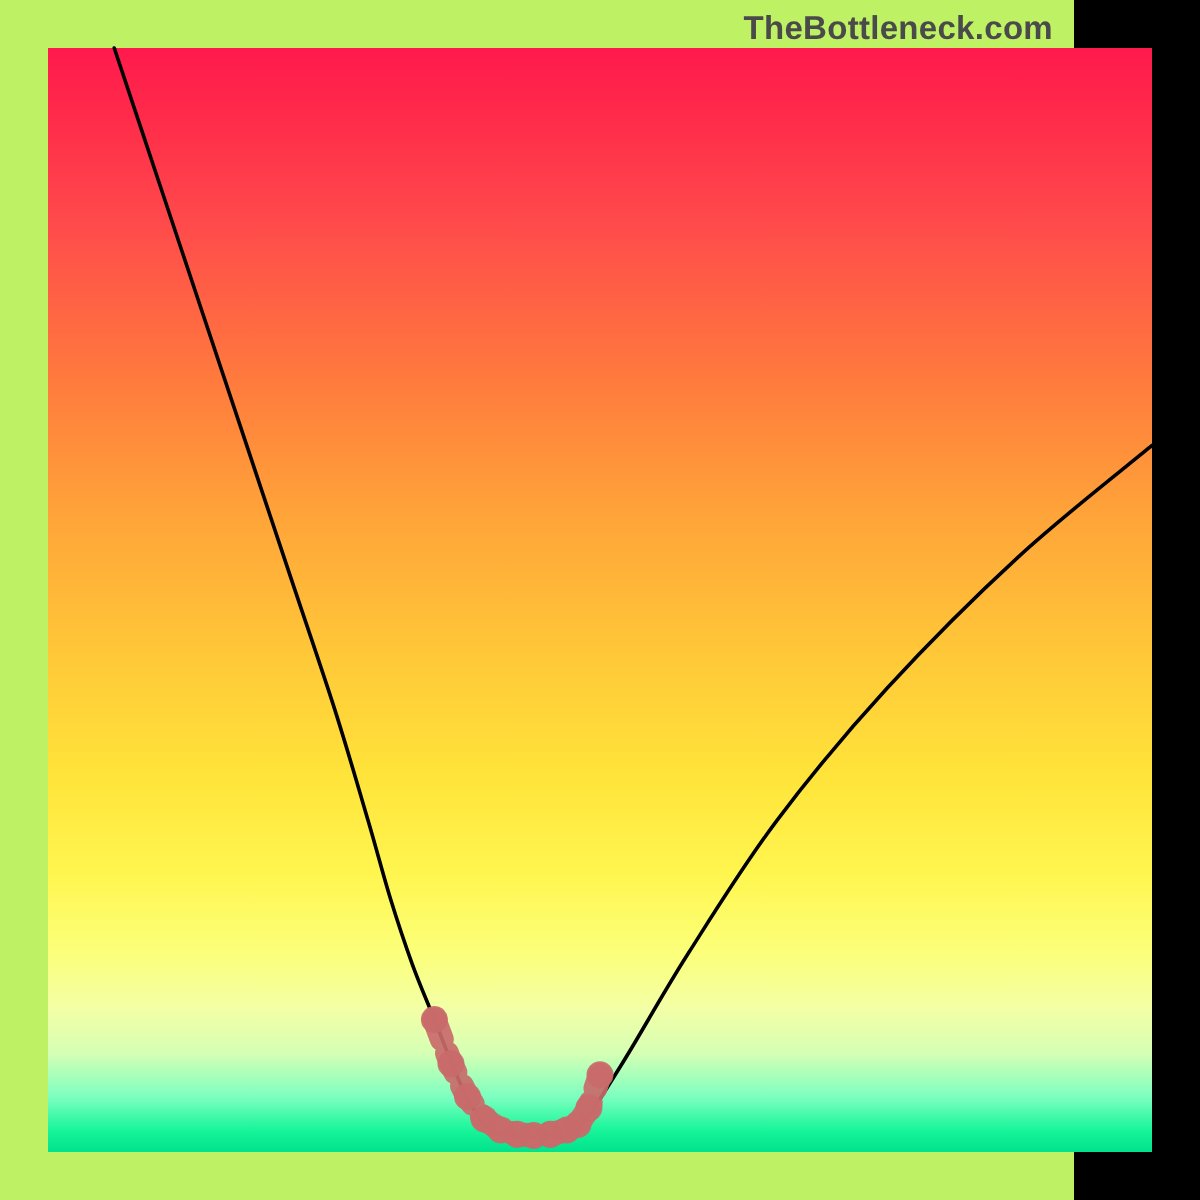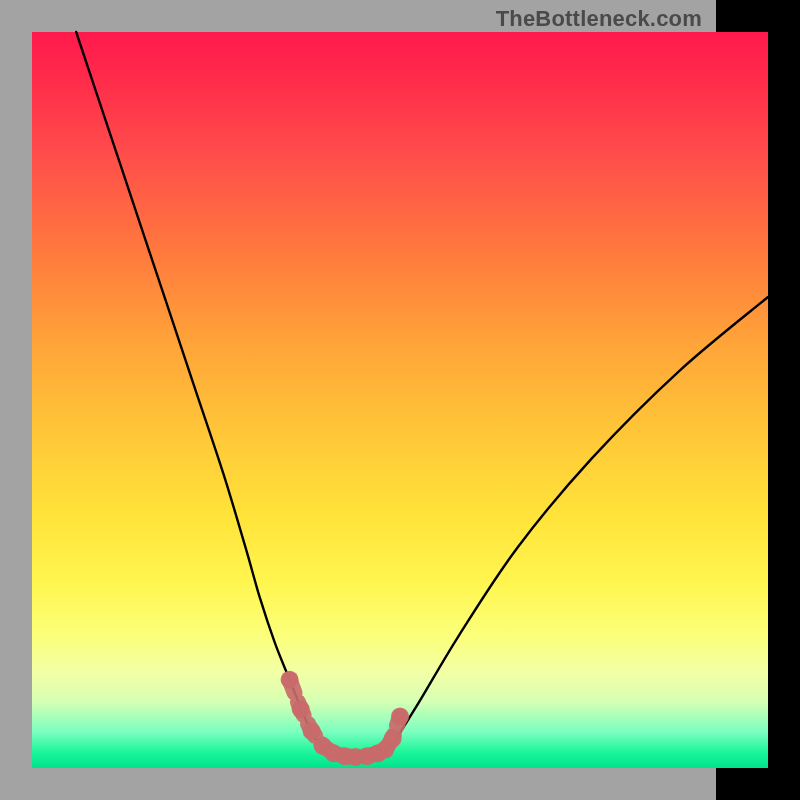--- a/index.html
+++ b/index.html
@@ -10,21 +10,21 @@
     background: #000;
     overflow: hidden;
     font-family: Arial, Helvetica, sans-serif;
   }
   .frame {
     position: absolute;
     left: 0;
     top: 0;
     width: 716px;
     height: 800px;
-    background: #a3a3a3;
+    background: #bef264;
   }
   .plot {
     position: absolute;
     left: 32px;
     top: 32px;
     width: 736px;
     height: 736px;
     background: linear-gradient(to bottom,
       #ff1a4d 0%,
       #ff2a4a 6%,

